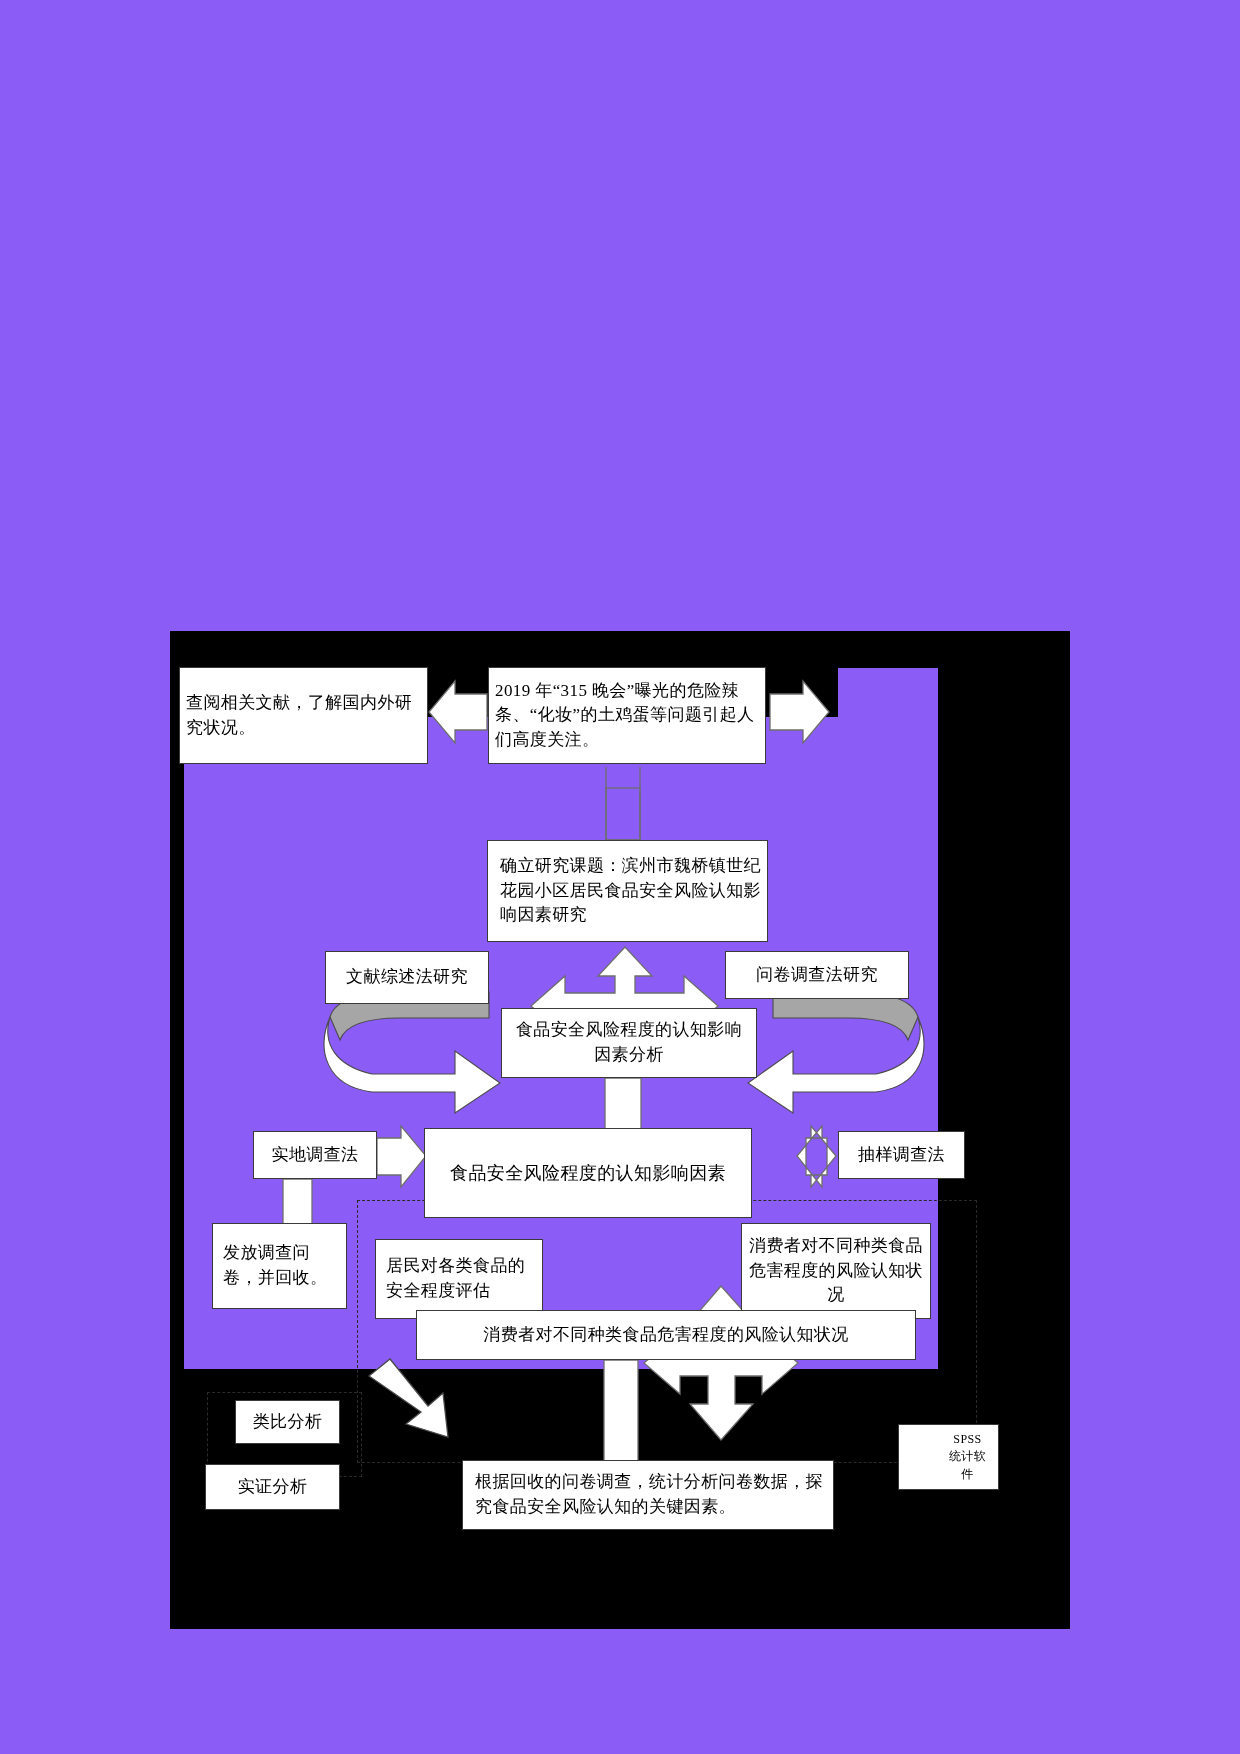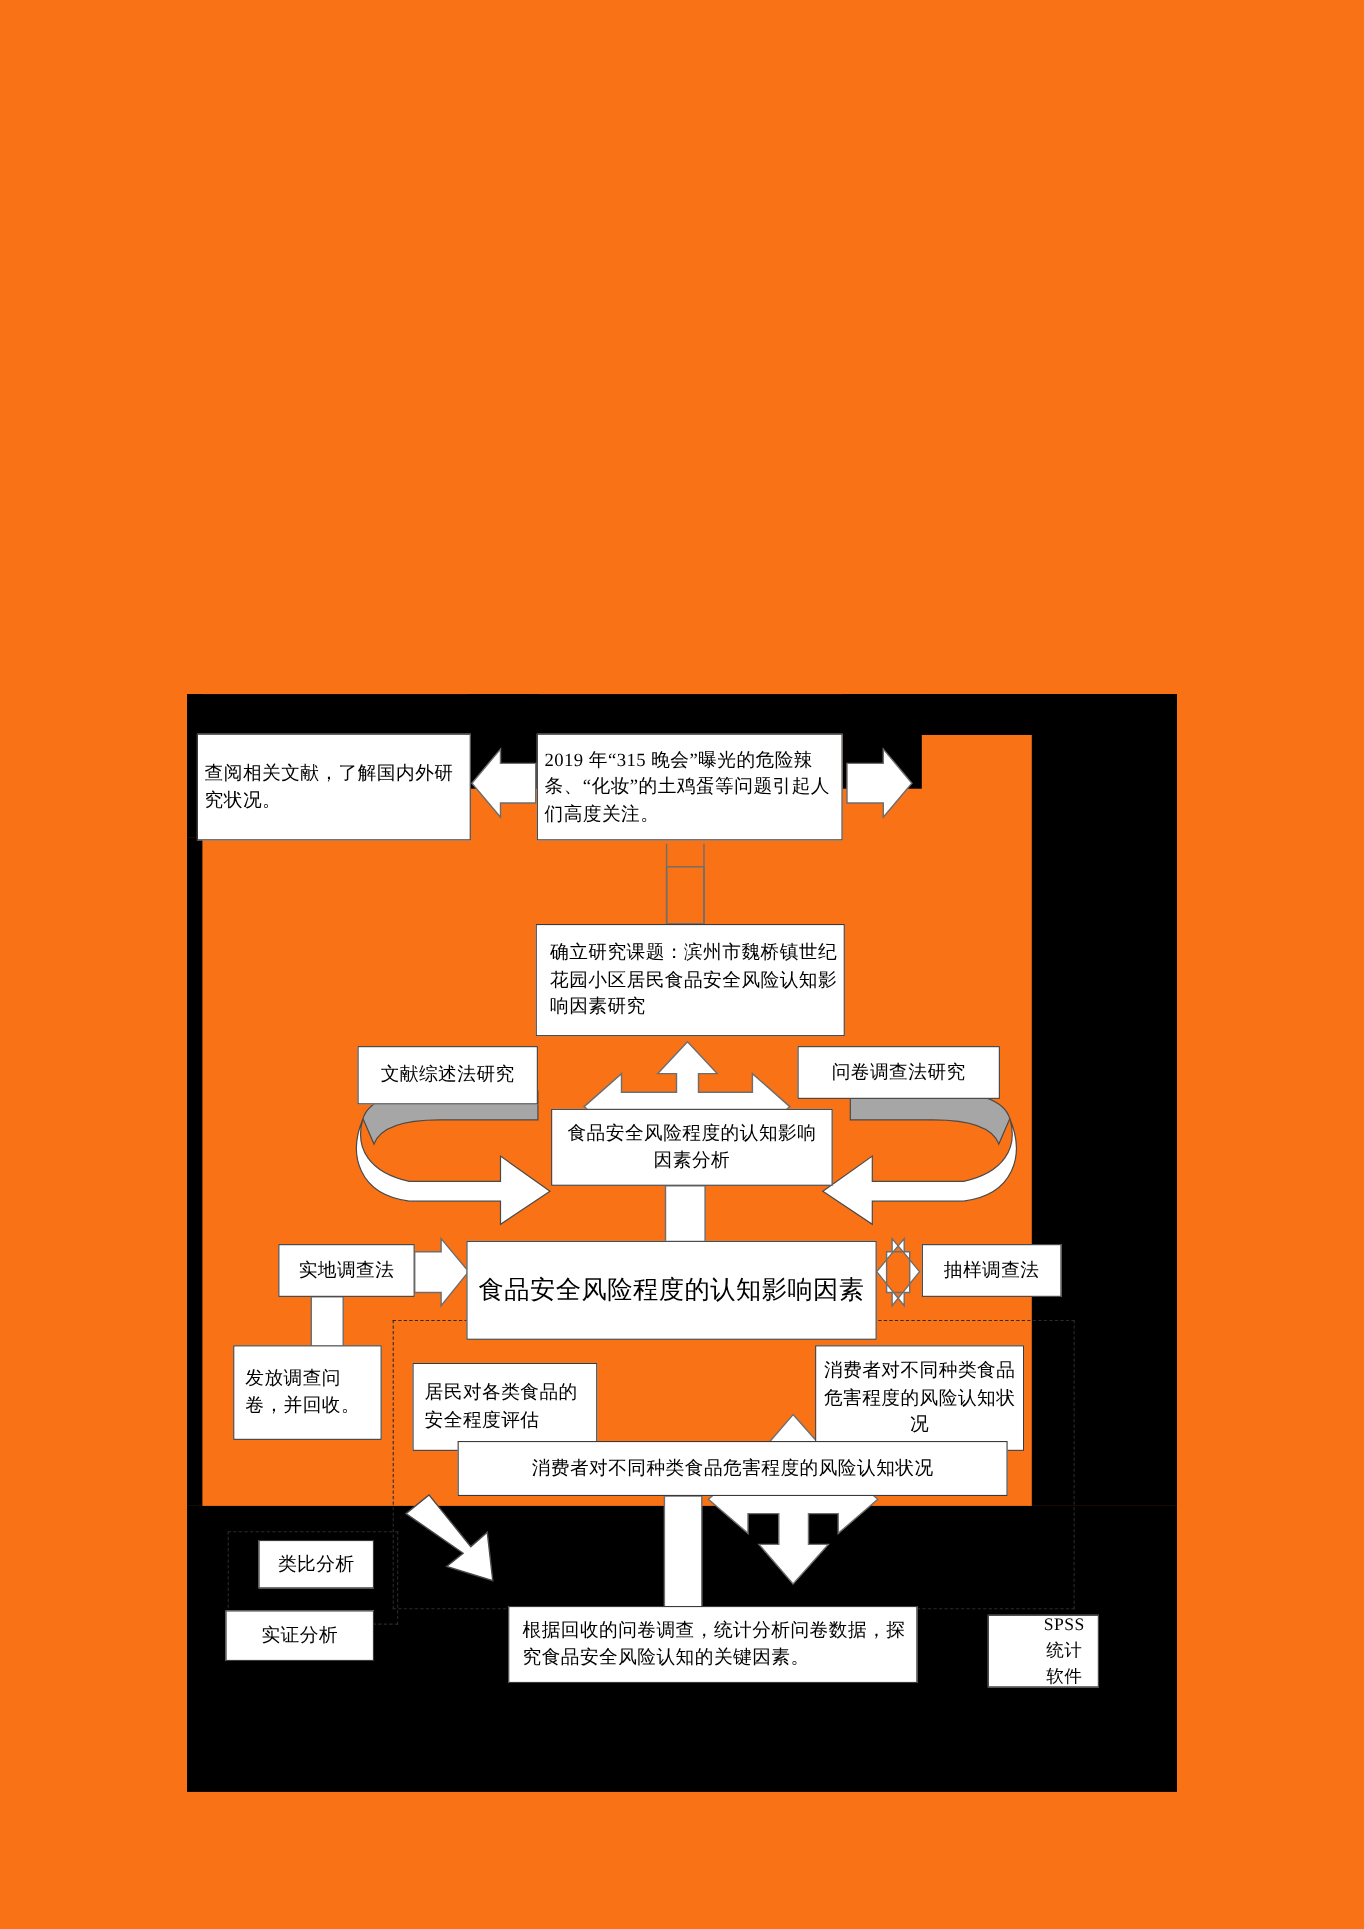--- a/index.html
+++ b/index.html
@@ -5,21 +5,21 @@
   * { box-sizing: border-box; margin: 0; padding: 0; }
   html, body {
     width: 1240px; height: 1754px;
     background: #ffffff;
     font-family: "Liberation Serif", "DejaVu Serif", serif;
     overflow: hidden;
   }
   #page {
     position: relative;
     width: 1240px; height: 1754px;
-    background: #f97316;
+    background: #8b5cf6;
   }
   
   .black-plate {
     position: absolute;
     background: #000000;
   }
   .box {
     position: absolute;
     background: #ffffff;
     border: 1px solid #3a3a3a;
@@ -126,21 +126,21 @@
   </div>
 
   <div class="box" style="left:501px; top:1008px; width:256px; height:70px; font-size:17px;">
     <span>食品安全风险程度的认知影响因素分析</span>
   </div>
 
   <div class="box" style="left:253px; top:1131px; width:124px; height:48px; font-size:17px;">
     <span>实地调查法</span>
   </div>
 
-  <div class="box" style="left:424px; top:1128px; width:373px; height:90px; font-size:23px;">
+  <div class="box" style="left:424px; top:1128px; width:328px; height:90px; font-size:18px;">
     <span>食品安全风险程度的认知影响因素</span>
   </div>
 
   <div class="box" style="left:838px; top:1131px; width:127px; height:48px; font-size:17px;">
     <span>抽样调查法</span>
   </div>
 
   <div class="box left-align" style="left:212px; top:1223px; width:135px; height:86px; font-size:17px; padding-left:10px;">
     <span>发放调查问卷，并回收。</span>
   </div>
@@ -162,18 +162,18 @@
   </div>
 
   <div class="box" style="left:205px; top:1464px; width:135px; height:46px; font-size:17px;">
     <span>实证分析</span>
   </div>
 
   <div class="box left-align" style="left:450px; top:1460px; width:372px; height:70px; font-size:17px; padding-left:12px;margin-left:12px;">
     <span>根据回收的问卷调查，统计分析问卷数据，探究食品安全风险认知的关键因素。</span>
   </div>
 
-  <div class="box" style="left:898px; top:1468px; width:101px; height:66px; font-size:16px; white-space:pre-line;padding-left:44px;">
+  <div class="box" style="left:898px; top:1424px; width:101px; height:66px; font-size:12px; white-space:pre-line;padding-left:44px;">
     <span>SPSS
 统计软件</span>
   </div>
 
 </div>
 
 </body></html>

